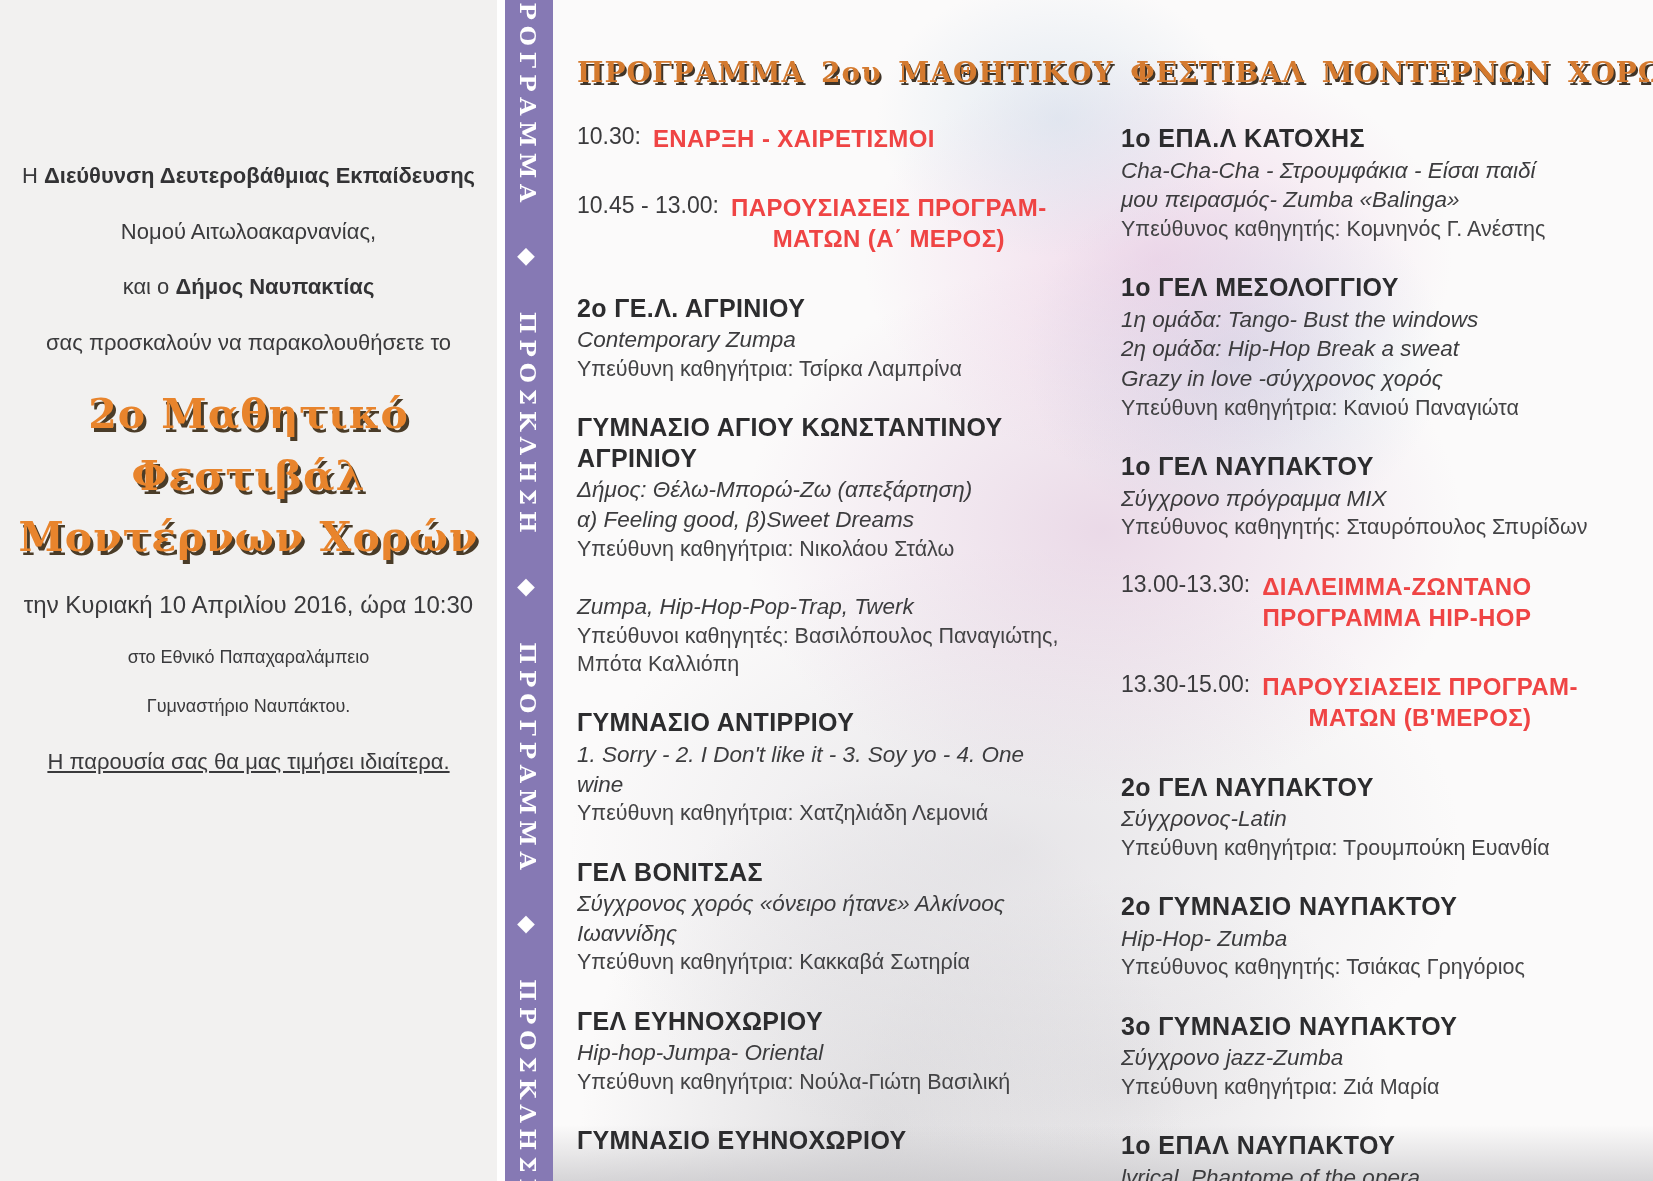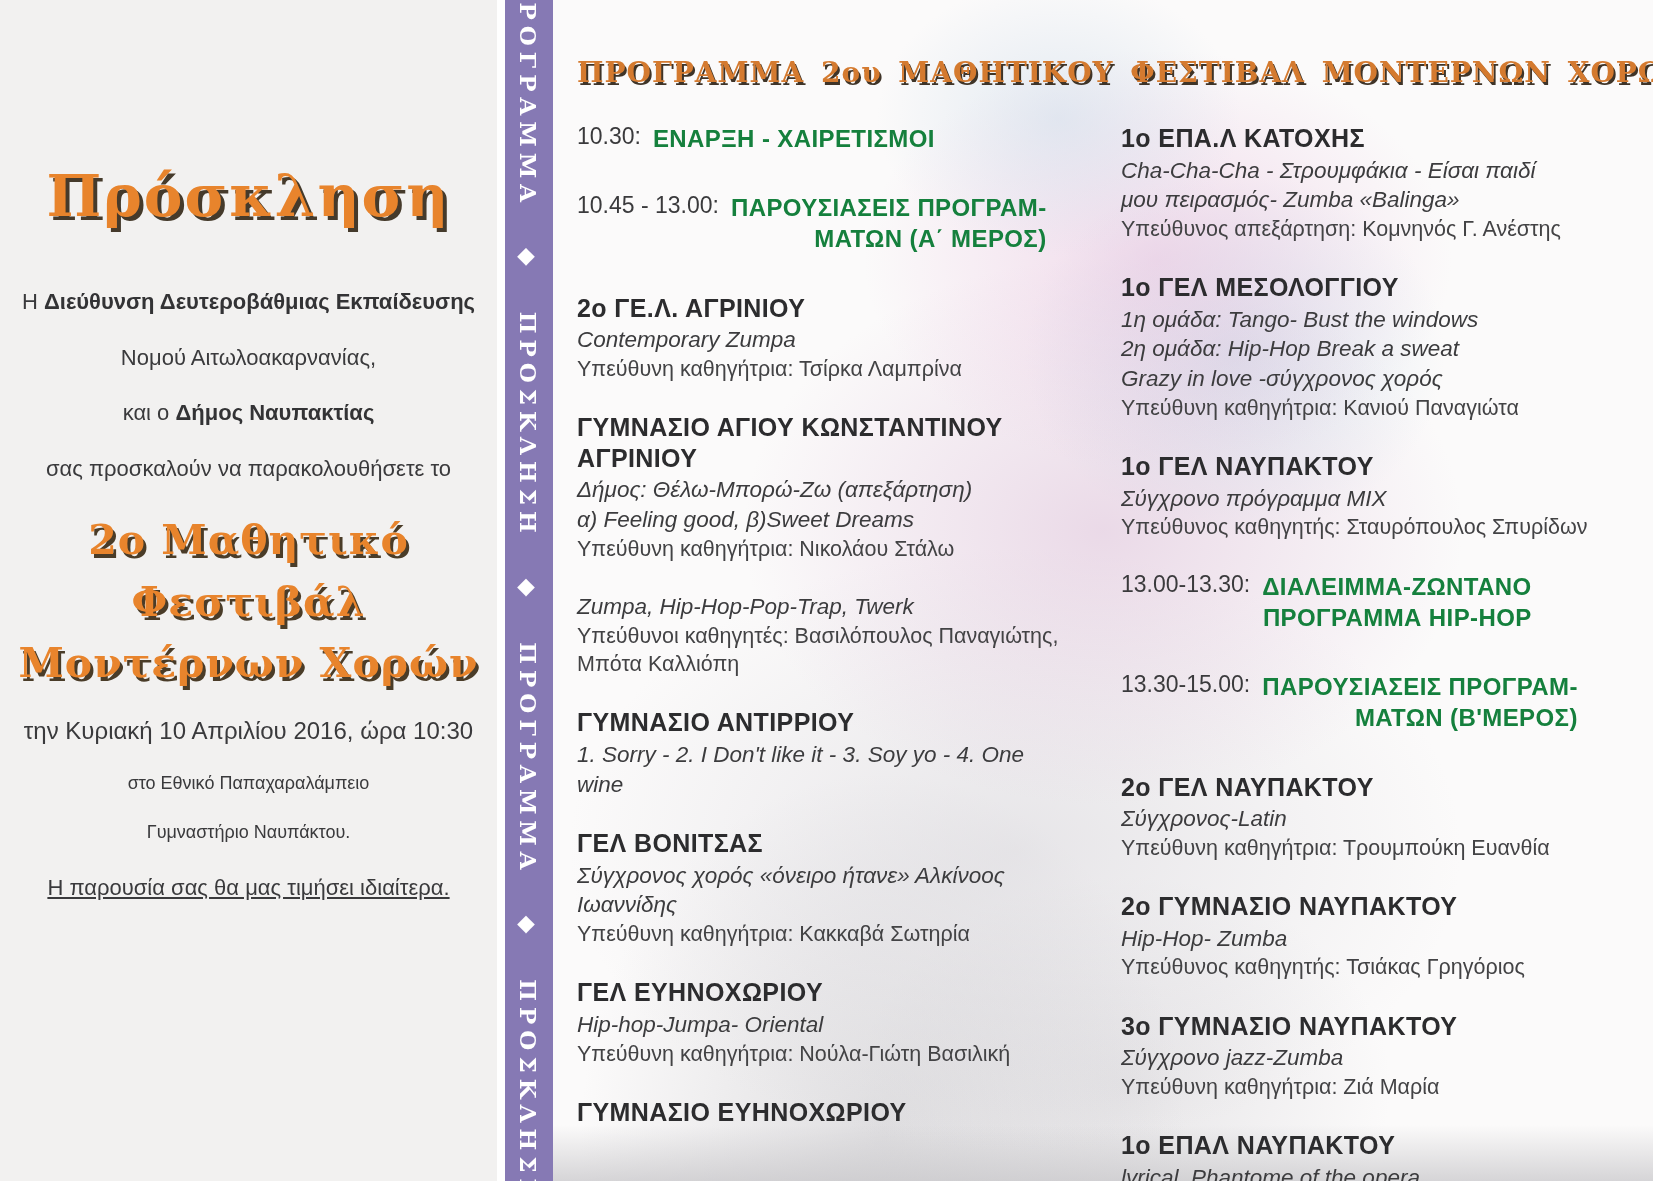--- a/index.html
+++ b/index.html
@@ -97,37 +97,36 @@
     letter-spacing:1px;
     word-spacing:6px;
     white-space:nowrap;
     margin-bottom:34px;
   }
   .columns { display:grid; grid-template-columns:520px 1fr; column-gap:24px; }
   .entry { margin-bottom:29px; }
   .entry.timeslot { margin-bottom:38px; display:flex; align-items:flex-start; }
   .time { font-size:23px; color:#3a3a3c; margin-right:12px; white-space:nowrap; }
   .slot-title {
-    display:inline-block; font-weight:bold; font-size:24px; color:#15803d;
-    text-align:right; line-height:1.3; letter-spacing:0.4px; white-space:nowrap;
+    display:inline-block; font-weight:bold; font-size:24px; color:#ef4444;
+    text-align:center; line-height:1.3; letter-spacing:0.4px; white-space:nowrap;
   }
   .school {
     font-weight:bold; font-size:25px; color:#2c2c2e;
     line-height:1.22; letter-spacing:0.4px; margin-bottom:2px;
   }
   .piece { font-style:italic; font-size:22.5px; color:#3c3c3e; line-height:1.32; white-space:nowrap; }
   .teacher { font-size:21.5px; color:#434345; line-height:1.32; white-space:nowrap; }
 </style>
 </head>
 <body>
 
 <div class="page">
 
   <aside class="left-panel">
-    <h1 class="script-title">Πρόσκληση</h1>
     <div>
         <p class="inv-line"><span>Η </span><span class="b">Διεύθυνση Δευτεροβάθμιας Εκπαίδευσης</span></p>
         <p class="inv-line"><span>Νομού Αιτωλοακαρνανίας,</span></p>
         <p class="inv-line"><span>και ο </span><span class="b">Δήμος Ναυπακτίας</span></p>
         <p class="inv-line"><span>σας προσκαλούν να παρακολουθήσετε το</span></p>
       </div>
     <div class="script-event">
         <div class="script-event-line">2ο Μαθητικό Φεστιβάλ</div>
         <div class="script-event-line">Μοντέρνων Χορών</div>
       </div>
@@ -169,20 +168,21 @@
             </div>
             <div class="entry">
               <div class="piece">Zumpa, Hip-Hop-Pop-Trap, Twerk</div>
               <div class="teacher">Υπεύθυνοι καθηγητές: Βασιλόπουλος Παναγιώτης,</div>
               <div class="teacher">Μπότα Καλλιόπη</div>
             </div>
             <div class="entry">
               <div class="school">ΓΥΜΝΑΣΙΟ ΑΝΤΙΡΡΙΟΥ</div>
               <div class="piece">1. Sorry - 2. I Don't like it - 3. Soy yo - 4. One</div>
               <div class="piece">wine</div>
+              <div class="teacher">Υπεύθυνη καθηγήτρια: Χατζηλιάδη Λεμονιά</div>
             </div>
             <div class="entry">
               <div class="school">ΓΕΛ ΒΟΝΙΤΣΑΣ</div>
               <div class="piece">Σύγχρονος χορός «όνειρο ήτανε» Αλκίνοος</div>
               <div class="piece">Ιωαννίδης</div>
               <div class="teacher">Υπεύθυνη καθηγήτρια: Κακκαβά Σωτηρία</div>
             </div>
             <div class="entry">
               <div class="school">ΓΕΛ ΕΥΗΝΟΧΩΡΙΟΥ</div>
               <div class="piece">Hip-hop-Jumpa- Oriental</div>
@@ -190,21 +190,21 @@
             </div>
             <div class="entry">
               <div class="school">ΓΥΜΝΑΣΙΟ ΕΥΗΝΟΧΩΡΙΟΥ</div>
             </div>
           </div>
         <div class="col">
             <div class="entry">
               <div class="school">1ο ΕΠΑ.Λ ΚΑΤΟΧΗΣ</div>
               <div class="piece">Cha-Cha-Cha - Στρουμφάκια - Είσαι παιδί</div>
               <div class="piece">μου πειρασμός- Zumba «Balinga»</div>
-              <div class="teacher">Υπεύθυνος απεξάρτηση: Κομνηνός Γ. Ανέστης</div>
+              <div class="teacher">Υπεύθυνος καθηγητής: Κομνηνός Γ. Ανέστης</div>
             </div>
             <div class="entry">
               <div class="school">1ο ΓΕΛ ΜΕΣΟΛΟΓΓΙΟΥ</div>
               <div class="piece">1η ομάδα: Tango- Bust the windows</div>
               <div class="piece">2η ομάδα: Hip-Hop Break a sweat</div>
               <div class="piece">Grazy in love -σύγχρονος χορός</div>
               <div class="teacher">Υπεύθυνη καθηγήτρια: Κανιού Παναγιώτα</div>
             </div>
             <div class="entry">
               <div class="school">1ο ΓΕΛ ΝΑΥΠΑΚΤΟΥ</div>

